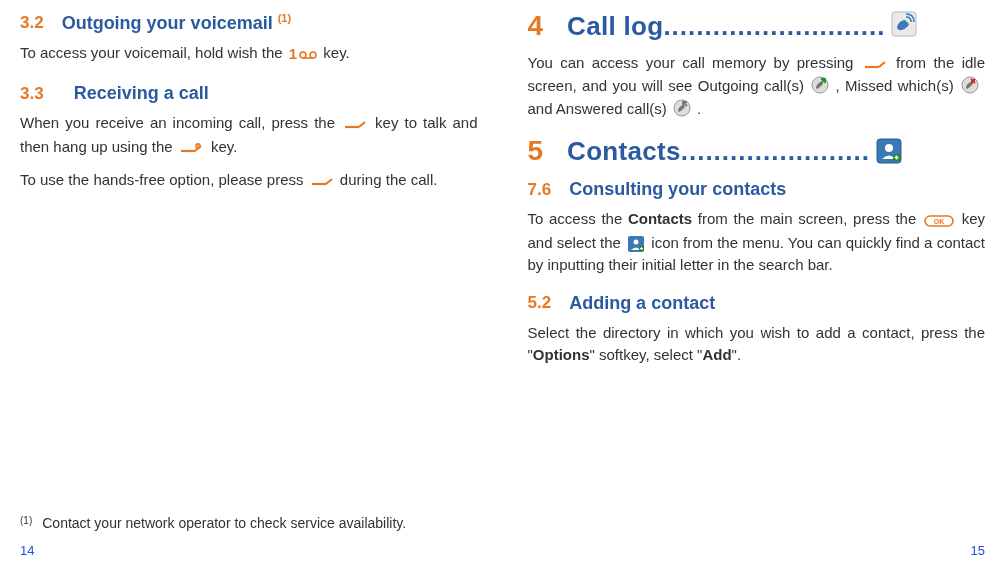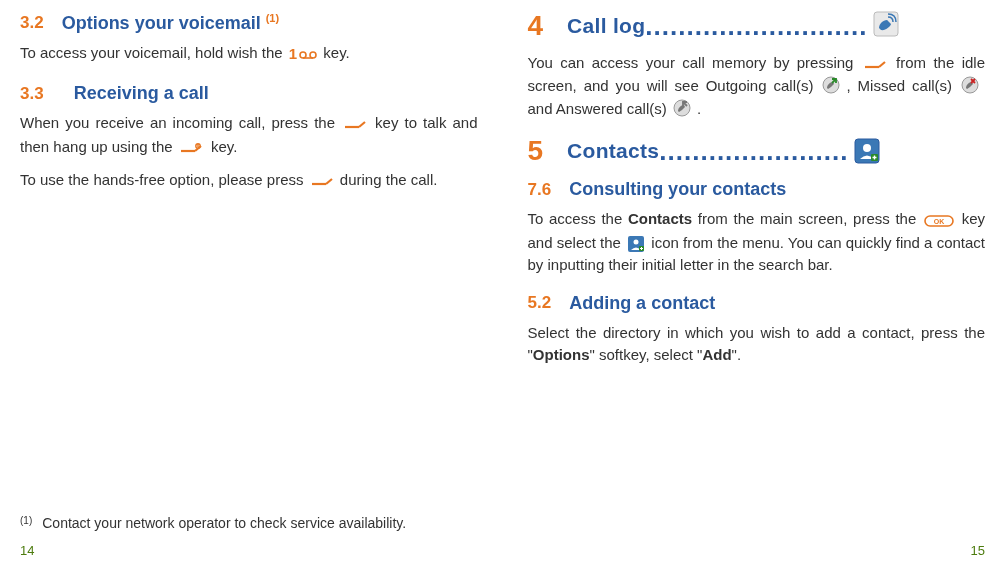--- a/index.html
+++ b/index.html
@@ -42,21 +42,21 @@
     }
     .chap-num {
       color: #e87722;
       font-weight: bold;
       font-size: 28px;
       margin-right: 24px;
     }
     .chap-title {
       color: #2a5a9f;
       font-weight: bold;
-      font-size: 21px;
+      font-size: 26px;
       letter-spacing: 0.3px;
     }
     .dots {
       color: #2a5a9f;
       font-weight: bold;
       font-size: 26px;
       letter-spacing: 1px;
     }
     .chap-icon {
       margin-left: 6px;
@@ -86,21 +86,21 @@
     .footnote-marker {
       color: #333;
       font-size: 10px;
       margin-right: 10px;
       vertical-align: super;
       margin-top: 2px;
     }
     .footnote-text { line-height: 1.45; }
     .page-number {
       font-size: 13px;
-      color: #4d7c0f;
+      color: #1d4ed8;
       margin-top: 6px;
     }
     .page-number.left { text-align: left; }
     .page-number.right { text-align: right; }
     .inline-icon {
       display: inline-block;
       vertical-align: middle;
       margin: 0 2px;
     }
     
@@ -114,21 +114,21 @@
     b { font-weight: bold; }
     .spacer-fill { flex:1; }
   </style>
 </head>
 <body>
 
 <div class="page">
   <div class="section-heading">
     <span class="sec-num">3.2</span>
     <span class="sec-title">
-      <span>Options your voicemail</span>
+      <span>Outgoing your voicemail</span>
       <span class="footnote-ref">(1)</span>
     </span>
   </div>
   <p class="body-text">
     <span>To access your voicemail, hold wish the </span><span class="inline-icon key-1voicemail">
         <span class="key-1">1</span>
         <span class="voicemail-glyph"><svg width="18" height="10" viewBox="0 0 18 10">
             <circle cx="4" cy="5" r="3" fill="none" stroke="#e87722" stroke-width="1.6"></circle>
             <circle cx="14" cy="5" r="3" fill="none" stroke="#e87722" stroke-width="1.6"></circle>
             <line x1="4" y1="8" x2="14" y2="8" stroke="#e87722" stroke-width="1.6"></line>
@@ -183,21 +183,21 @@
   </div>
   <p class="body-text">
     <span>You can access your call memory by pressing </span><span class="inline-icon send-key"><svg width="24" height="10" viewBox="0 0 24 10">
           <line x1="2" y1="7" x2="16" y2="7" stroke="#e87722" stroke-width="2.2"></line>
           <line x1="16" y1="7" x2="22" y2="2" stroke="#e87722" stroke-width="2.2"></line>
         </svg></span><span> from the idle screen, and you will see Outgoing call(s) </span><span class="inline-icon phone-icon"><svg width="18" height="18" viewBox="0 0 18 18">
           <circle cx="9" cy="9" r="8" fill="#ddd" stroke="#999"></circle>
           <path d="M5 12 C5 9, 8 6, 11 6 L12 8 C10 10, 8 12, 6 13 Z" fill="#777"></path>
           <path d="M10 3 L14 3 L14 7" fill="none" stroke="#2a8a2a" stroke-width="1.8"></path>
           <path d="M10 7 L14 3" stroke="#2a8a2a" stroke-width="1.8"></path>
-        </svg></span><span>, Missed call(s) </span><span class="inline-icon phone-icon"><svg width="18" height="18" viewBox="0 0 18 18">
+        </svg></span><span>, Missed which(s) </span><span class="inline-icon phone-icon"><svg width="18" height="18" viewBox="0 0 18 18">
           <circle cx="9" cy="9" r="8" fill="#ddd" stroke="#999"></circle>
           <path d="M5 12 C5 9, 8 6, 11 6 L12 8 C10 10, 8 12, 6 13 Z" fill="#777"></path>
           <path d="M10 3 L14 7 M14 3 L10 7" stroke="#cc2222" stroke-width="1.8"></path>
         </svg></span><span> and Answered call(s) </span><span class="inline-icon phone-icon"><svg width="18" height="18" viewBox="0 0 18 18">
           <circle cx="9" cy="9" r="8" fill="#ddd" stroke="#999"></circle>
           <path d="M5 12 C5 9, 8 6, 11 6 L12 8 C10 10, 8 12, 6 13 Z" fill="#777"></path>
           <path d="M14 3 L10 3 L10 7" fill="none" stroke="#777" stroke-width="1.8"></path>
           <path d="M14 7 L10 3" stroke="#777" stroke-width="1.8"></path>
         </svg></span><span>.</span>
   </p>

